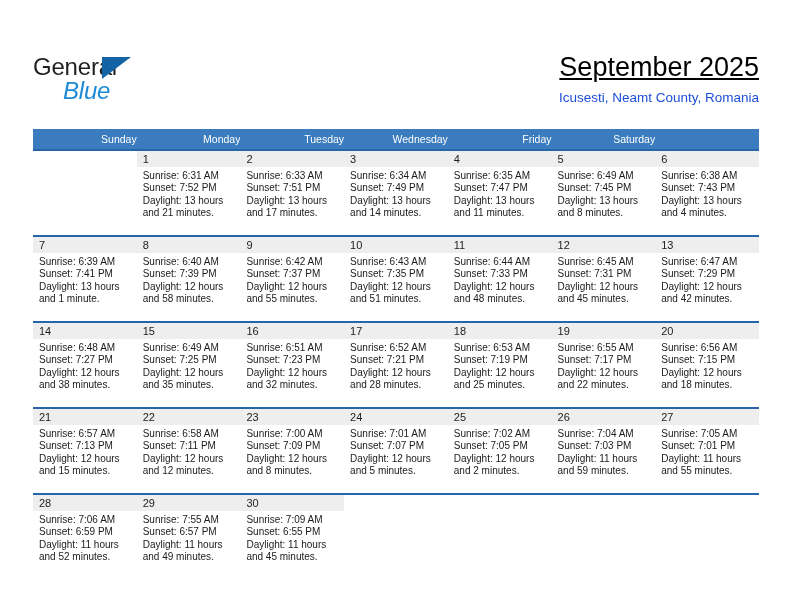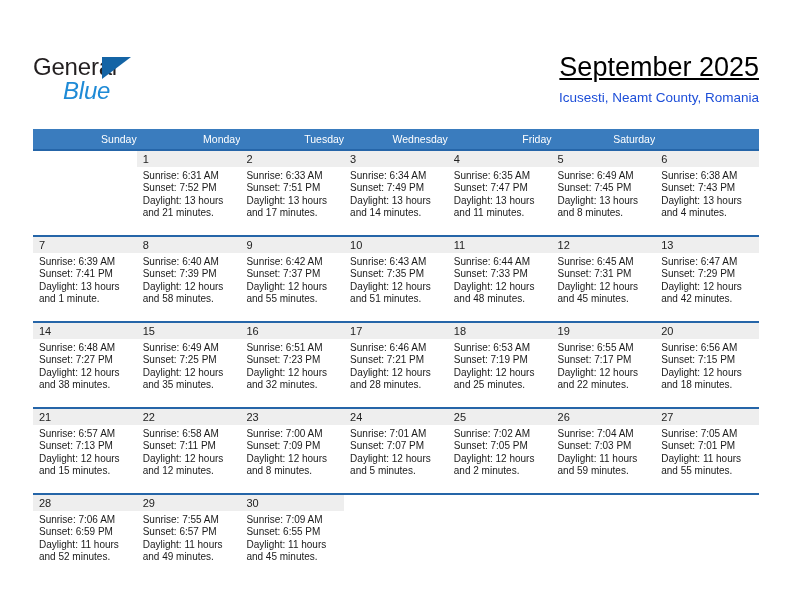--- a/index.html
+++ b/index.html
@@ -342,21 +342,21 @@
         <div class="dayinfo">
           <div>Sunrise: 6:51 AM</div>
           <div>Sunset: 7:23 PM</div>
           <div>Daylight: 12 hours</div>
           <div>and 32 minutes.</div>
         </div>
       </div>
       <div class="daycell filled">
         <div class="daynum">17</div>
         <div class="dayinfo">
-          <div>Sunrise: 6:46 AM</div>
+          <div>Sunrise: 6:52 AM</div>
           <div>Sunset: 7:21 PM</div>
           <div>Daylight: 12 hours</div>
           <div>and 28 minutes.</div>
         </div>
       </div>
       <div class="daycell filled">
         <div class="daynum">18</div>
         <div class="dayinfo">
           <div>Sunrise: 6:53 AM</div>
           <div>Sunset: 7:19 PM</div>

